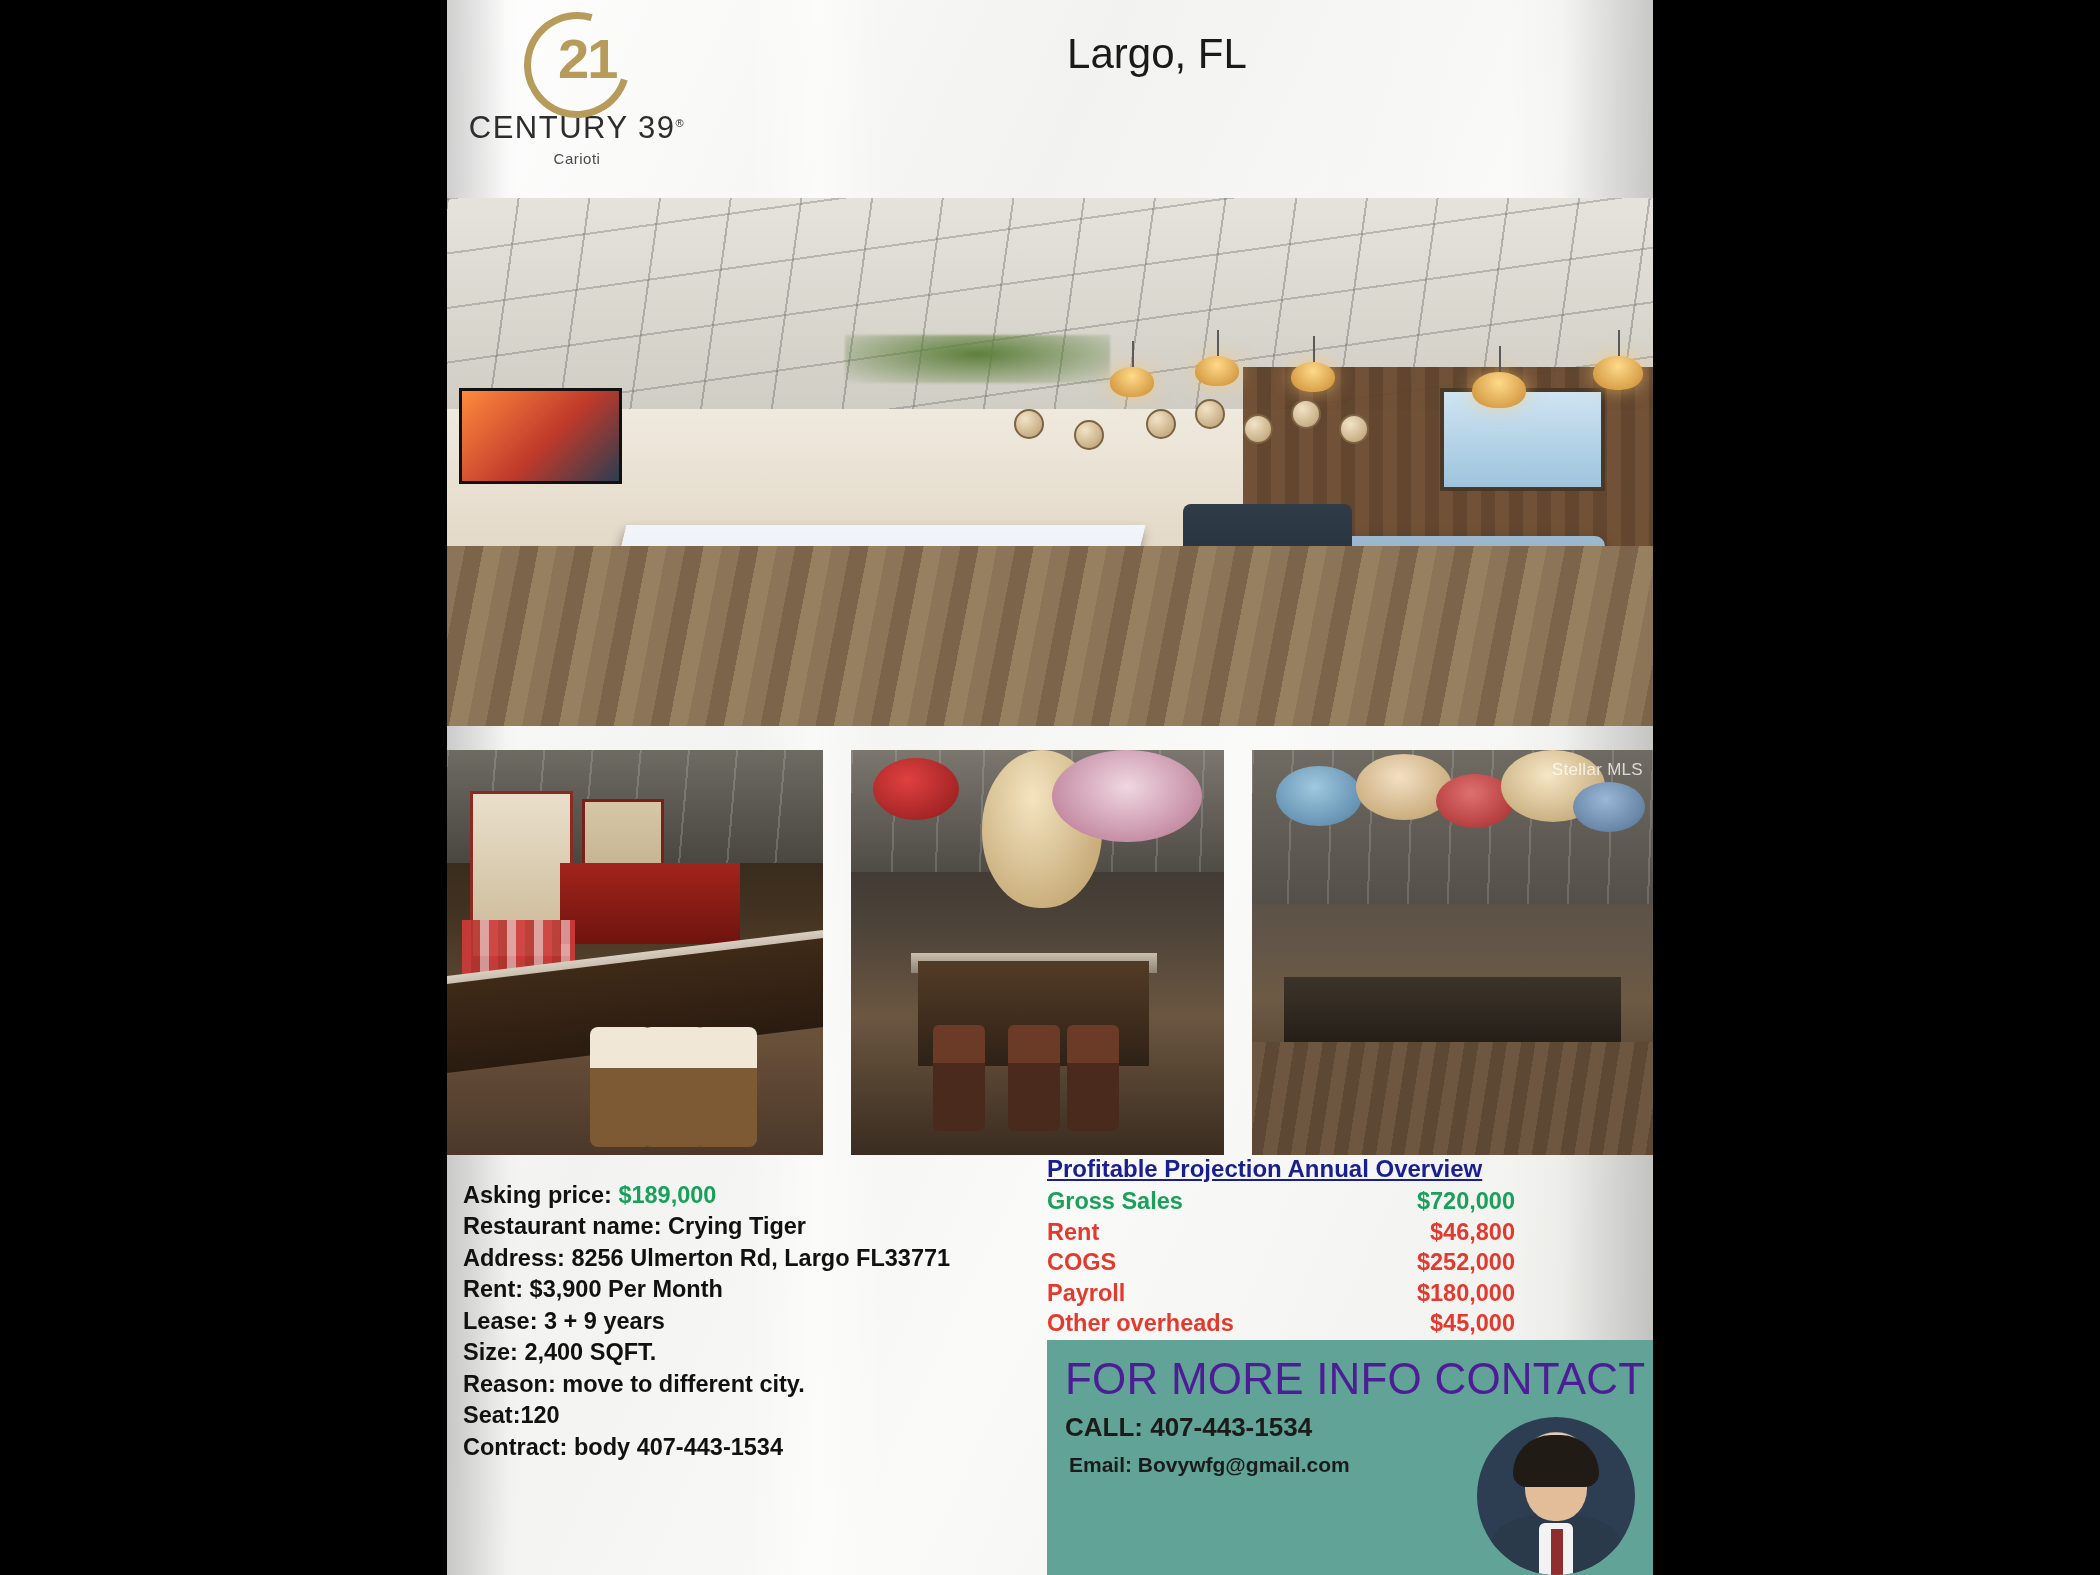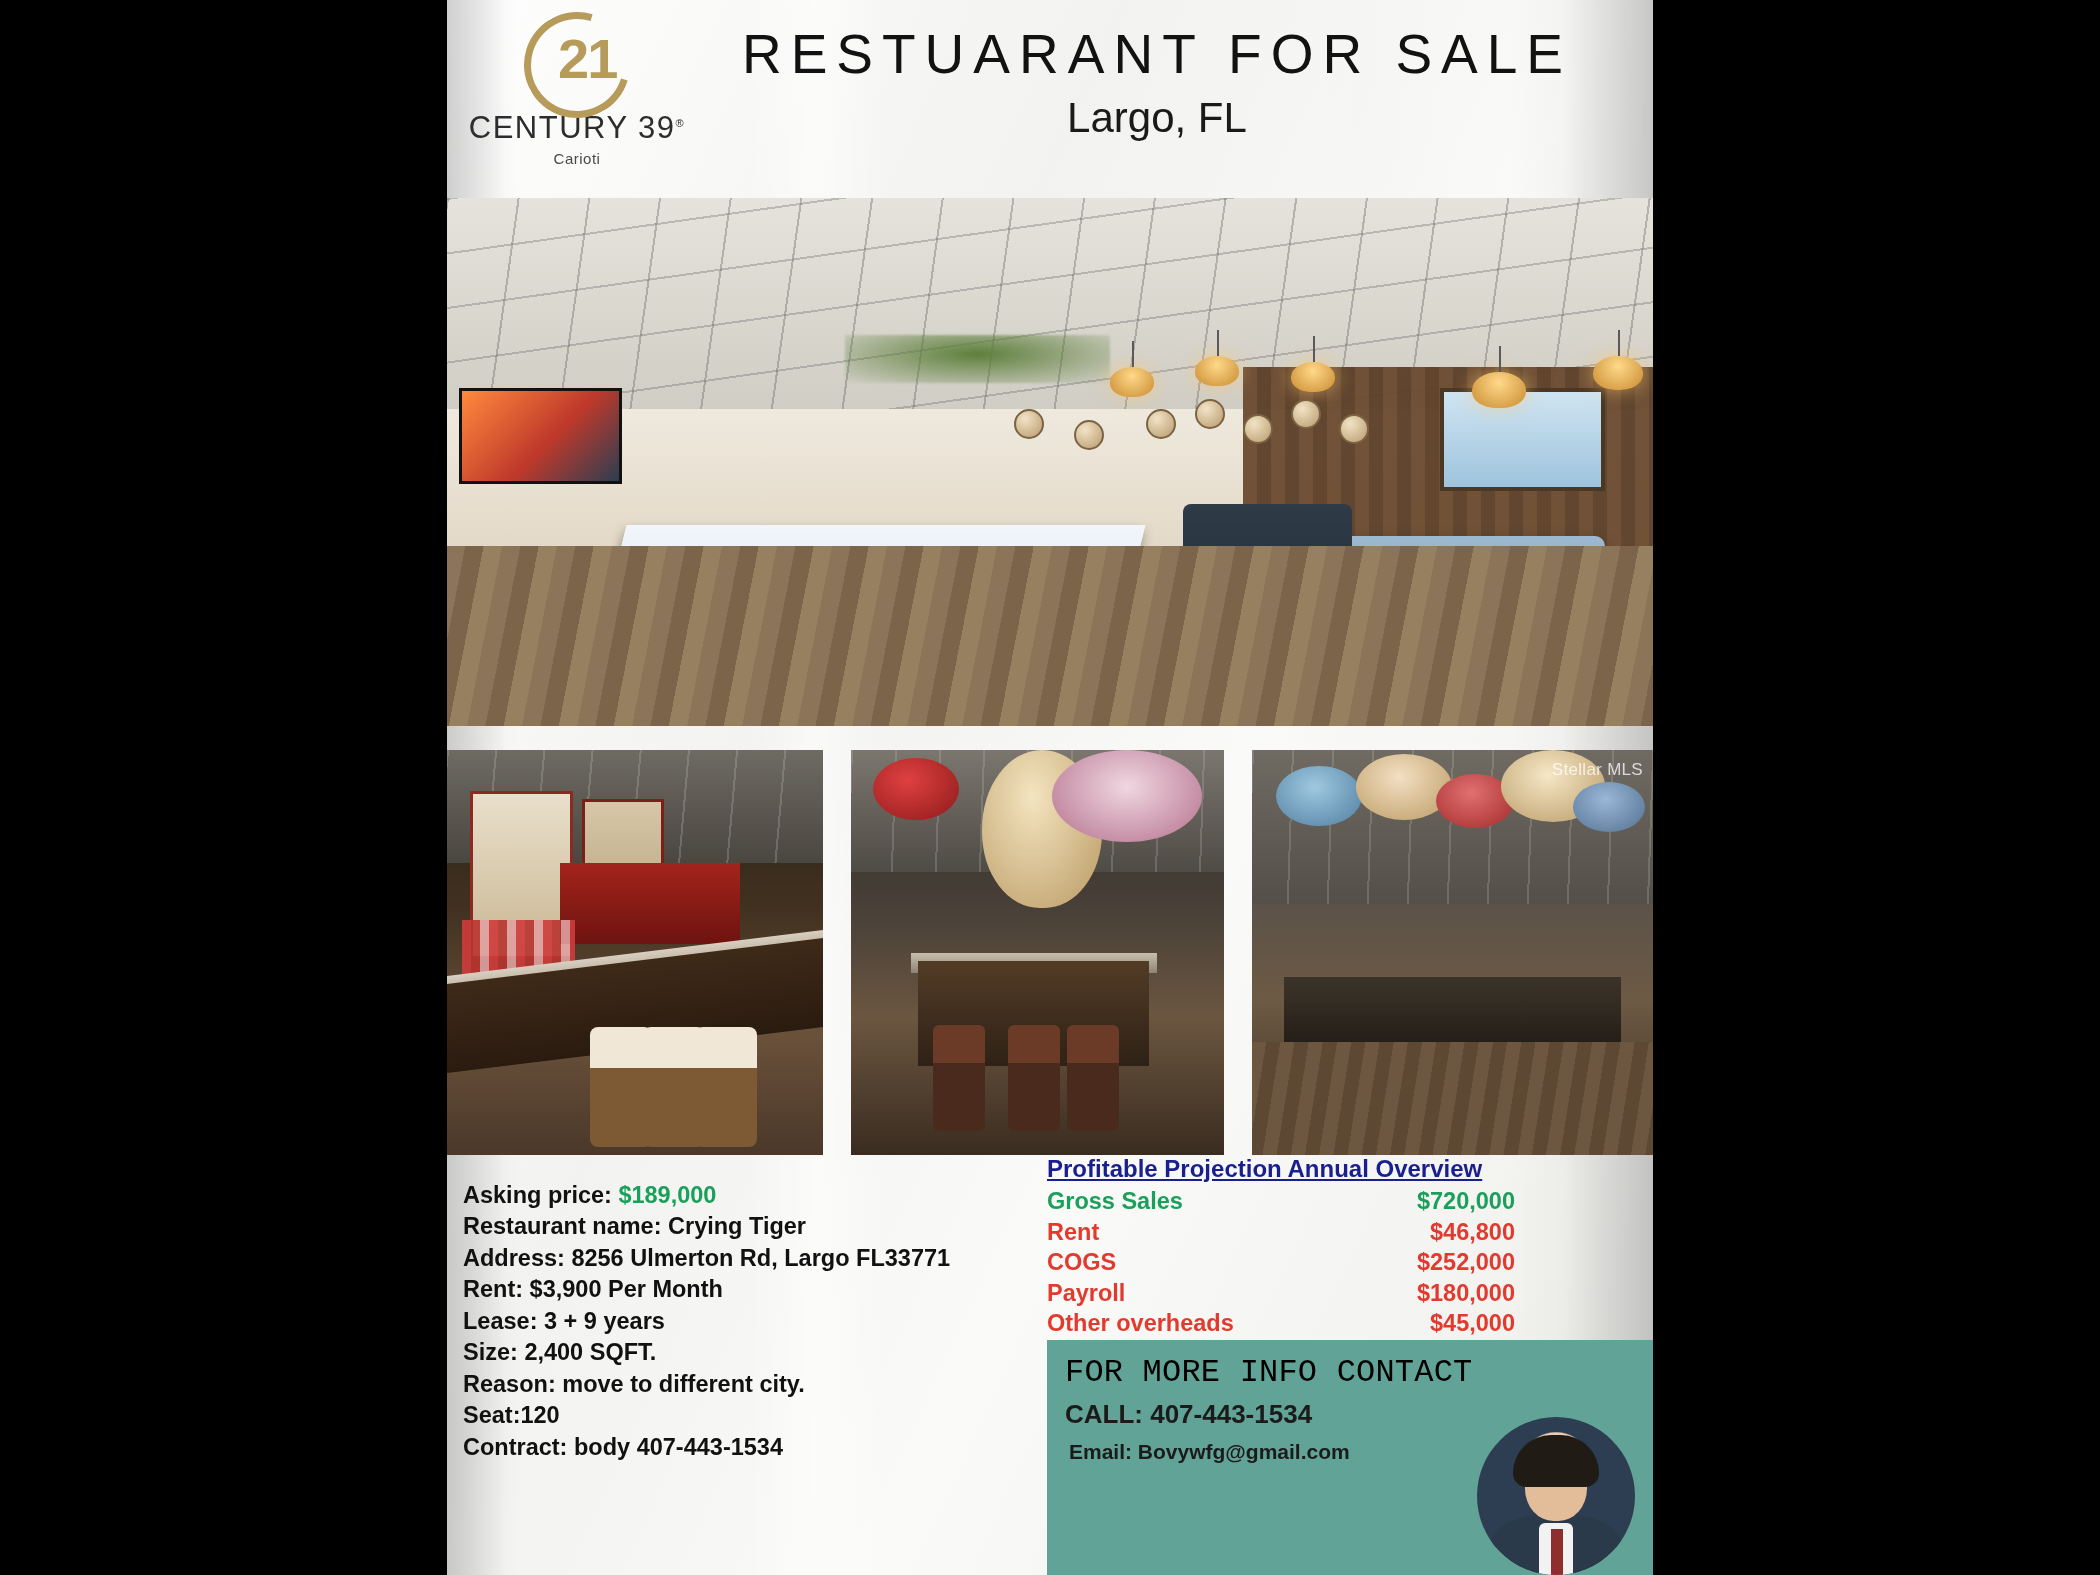--- a/index.html
+++ b/index.html
@@ -286,25 +286,24 @@
     position: absolute;
     left: 600px;
     top: 1340px;
     width: 606px;
     height: 235px;
     background: #61a396;
     color: #1b1b1b;
     overflow: hidden;
   }
   #contact .hdr {
-    font-size: 32px;
+    font-size: 44px;
     padding: 14px 0 0 18px;
     letter-spacing: .2px;
-    color: #000000;
-    font-family: Liberation Mono, monospace;
+    color: #4c1d95;
   }
   #contact .name {
     font-size: 27px;
     font-weight: 700;
     padding: 12px 0 0 18px;
   }
   #contact .call {
     font-size: 26px;
     font-weight: 700;
     padding: 8px 0 0 18px;
@@ -363,21 +362,20 @@
           <div class="ring"></div>
           <div class="num">21</div>
         </div>
         <div class="c21-word">
           <span>CENTURY 39</span><sup>®</sup>
         </div>
         <div class="c21-sub">Carioti</div>
       </div>
 
       <div id="title-block">
-        <div id="main-title">RESTUARANT FOR SALE</div>
         <div id="sub-title">Largo, FL</div>
       </div>
     </div>
 
     <div class="photo" id="hero">
       <div class="hero-bg"></div>
       <div class="ceiling"></div>
       <div class="back-wall"></div>
       <div class="wood-wall"></div>
       <div class="window-right"></div>

